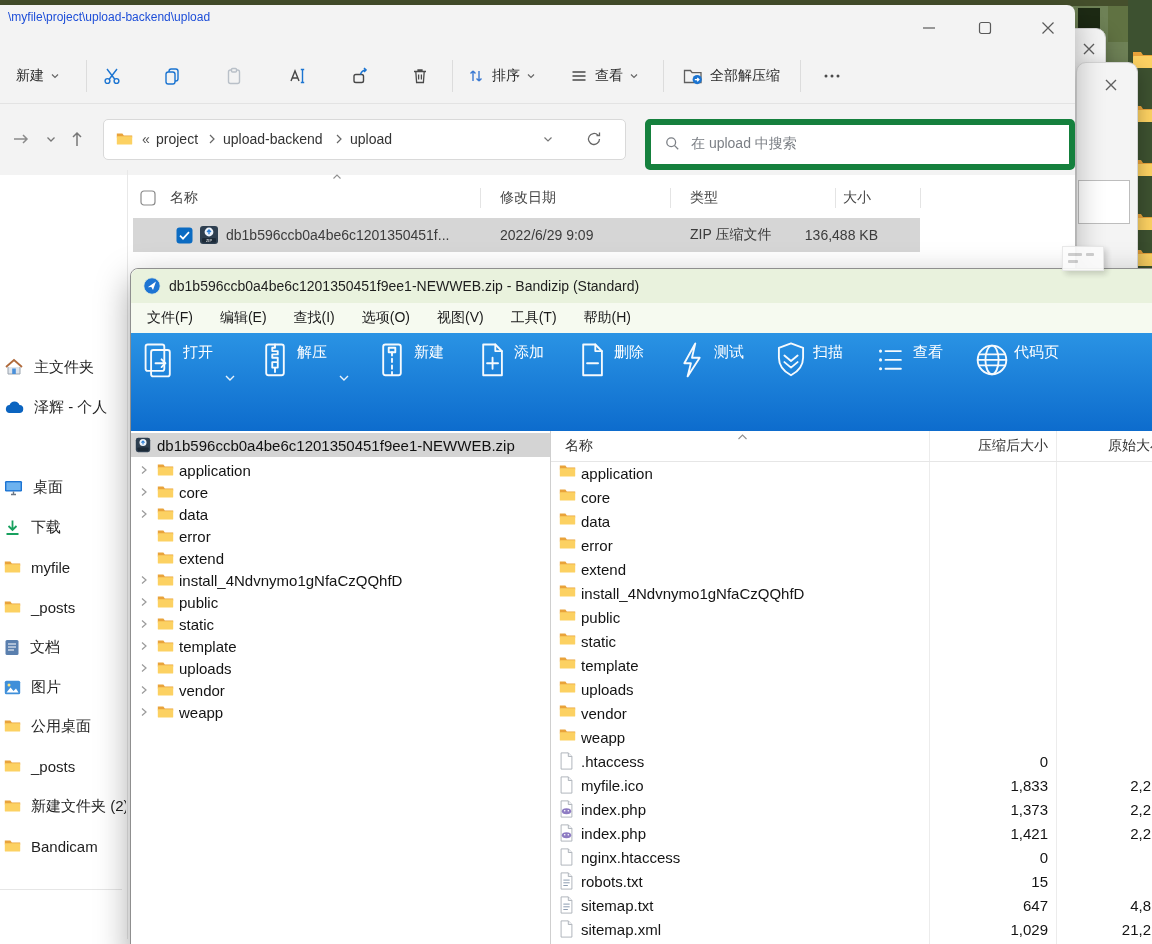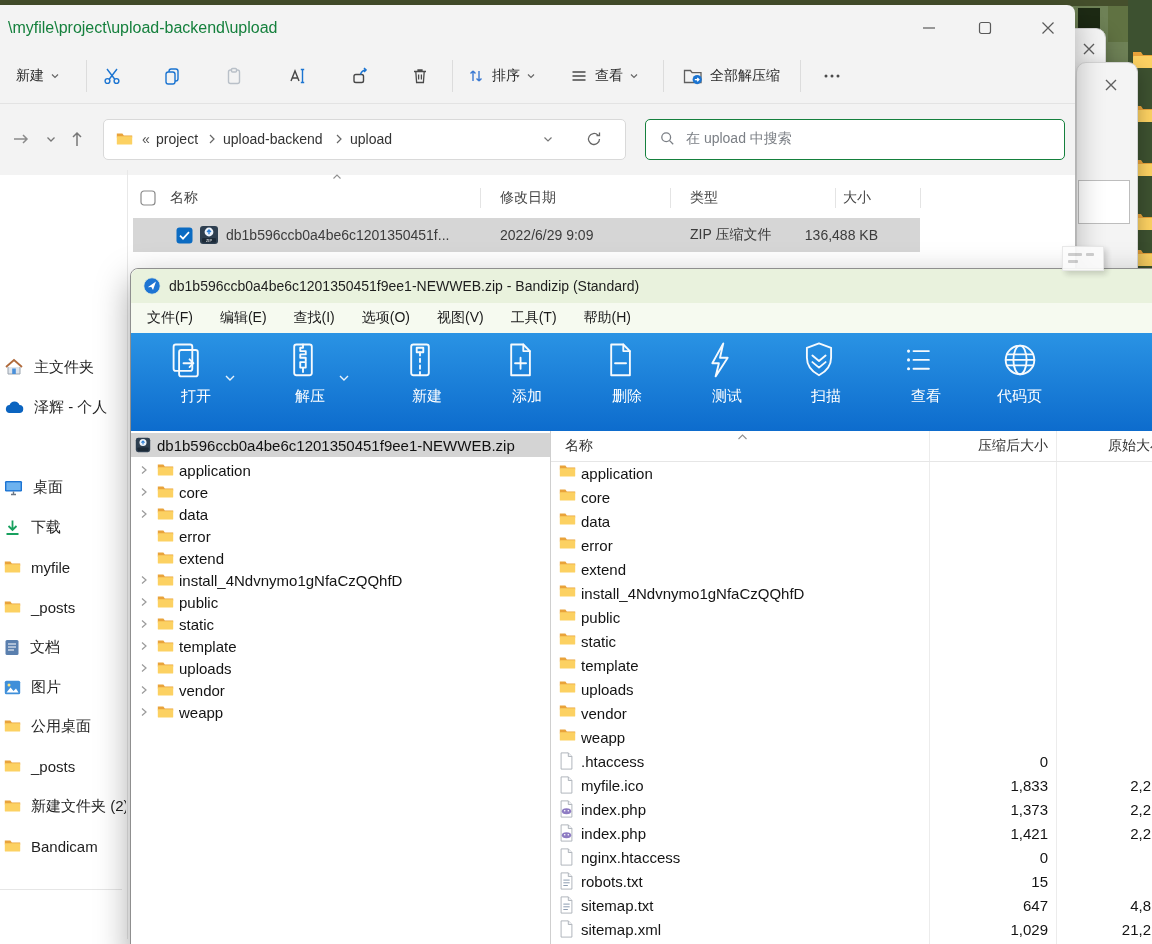--- a/index.html
+++ b/index.html
@@ -15,32 +15,32 @@
   #desk-strip{right:0;top:0;width:24px;height:268px;background:#3d5130;z-index:1;}
   #desk-strip .dfold{position:absolute;left:2px;width:28px;height:20px;}
   .desk-sq{z-index:1;}
   
   .bgwin{background:#f4f4f4;border:1px solid #d4d4d4;border-radius:10px;box-shadow:0 6px 18px rgba(0,0,0,.28);}
   .xglyph{width:16px;height:16px;display:block;}
   
   #explorer{left:-10px;top:5px;width:1085px;height:939px;background:#f3f3f3;
     border-radius:8px 8px 0 0;box-shadow:0 10px 30px rgba(0,0,0,.30);z-index:10;}
   #xwrap{position:absolute;left:10px;top:0;width:1075px;height:939px;}
-  .xtitle{left:8px;top:14px;font-size:16px;color:#15803d;white-space:nowrap;}
+  .xtitle{left:8px;top:5px;font-size:12px;color:#1d4ed8;white-space:nowrap;}
   .capbtn{top:10px;width:30px;height:26px;display:flex;align-items:center;justify-content:center;}
   .xtoolbar{left:0;top:45px;width:1075px;height:53px;}
   .xtb-sep{top:10px;width:1px;height:32px;background:#dcdcdc;}
   .xtb-txtbtn{top:8px;height:36px;display:flex;align-items:center;gap:6px;font-size:14px;color:#2b2b2b;border-radius:4px;padding:0 4px;}
   .xic{top:8px;width:40px;height:36px;display:flex;align-items:center;justify-content:center;border-radius:4px;}
   .xdivider{left:0;top:98px;width:1075px;height:1px;background:#e3e3e3;}
   .xnav{left:0;top:99px;width:1075px;height:71px;}
   .navarrow{top:22px;width:26px;height:26px;display:flex;align-items:center;justify-content:center;}
   .addressbar{left:103px;top:15px;width:521px;height:39px;background:#fff;border:1px solid #d9d9d9;border-radius:5px;}
   .addr-item{position:absolute;top:0;height:37px;display:flex;align-items:center;font-size:14px;color:#333;}
-  .searchbar{left:645px;top:15px;width:418px;height:39px;background:#fff;border:1px solid #15803d;border-radius:5px;text-align:center;}
+  .searchbar{left:645px;top:15px;width:418px;height:39px;background:#fff;border:6px solid #15803d;border-radius:5px;text-align:center;}
   .search-ph{position:absolute;left:40px;top:0;height:37px;display:flex;align-items:center;font-size:14px;color:#7b7f85;}
   #xcontent{left:0;top:170px;width:1075px;height:769px;background:#fff;}
   #sb-divider{left:127px;top:170px;width:1px;height:769px;background:#e8e8e8;z-index:2;}
   .xheader{left:133px;top:6px;width:930px;height:34px;}
   .xcol{position:absolute;top:0;height:34px;display:flex;align-items:center;font-size:14px;color:#454545;}
   .xcoltick{position:absolute;top:7px;width:1px;height:20px;background:#e4e4e4;}
   .xrow{left:133px;top:43px;width:787px;height:34px;background:#d6d6d6;}
   .xcell{position:absolute;top:0;height:34px;display:flex;align-items:center;font-size:14px;color:#3c3c3c;}
   
   .sb-item{left:0;width:126px;height:36px;display:flex;align-items:center;gap:10px;padding-left:4px;box-sizing:border-box;border-radius:4px;font-size:15px;color:#1f1f1f;white-space:nowrap;overflow:hidden;}
@@ -51,21 +51,21 @@
     box-shadow:3px 3px 6px rgba(0,0,0,.18);z-index:40;opacity:.9;}
   #ghost i{position:absolute;background:#c9c9c9;height:3px;border-radius:1px;}
   
   #bandizip{left:130px;top:268px;width:1040px;height:690px;background:#fff;
     border:1px solid #8f8f8f;border-radius:8px 0 0 0;box-shadow:0 12px 34px rgba(0,0,0,.35);z-index:30;box-sizing:border-box;}
   #bz-title{left:0;top:0;width:100%;height:34px;background:#e9f2dd;border-radius:8px 0 0 0;}
   #bz-title .ttl{position:absolute;left:38px;top:0;height:34px;display:flex;align-items:center;font-size:14px;color:#1e1e1e;white-space:nowrap;}
   #bz-menu{left:0;top:34px;width:100%;height:30px;background:#f6faf0;display:flex;align-items:center;padding-left:16px;gap:27px;box-sizing:border-box;}
   #bz-menu span{font-size:14px;color:#1a1a1a;white-space:nowrap;}
   #bz-toolbar{left:0;top:64px;width:100%;height:98px;background:linear-gradient(180deg,#2a93e4,#0d6ccd);}
-  .bz-btn{position:absolute;top:6px;width:72px;height:88px;display:flex;flex-direction:column;align-items:flex-end;}
+  .bz-btn{position:absolute;top:6px;width:72px;height:88px;display:flex;flex-direction:row;align-items:flex-start;}
   .bz-btn .lbl{margin-top:4px;font-size:15px;color:#fff;white-space:nowrap;}
   .bz-chev{position:absolute;top:38px;width:14px;height:14px;}
   #bz-tree{left:0;top:162px;width:420px;height:528px;background:#fff;border-right:1px solid #cfcfcf;box-sizing:border-box;overflow:hidden;}
   .tr-root{position:absolute;left:0;top:2px;width:420px;height:24px;background:#d4d4d4;display:flex;align-items:center;}
   .tr-root span{margin-left:6px;font-size:15px;color:#111;white-space:nowrap;}
   .tr-item{position:absolute;left:0;width:420px;height:22px;display:flex;align-items:center;font-size:15px;color:#141414;white-space:nowrap;}
   #bz-list{left:420px;top:162px;width:620px;height:528px;background:#fff;overflow:hidden;}
   .lv-colline{position:absolute;top:0;width:1px;height:528px;background:#ececec;}
   .lv-header{position:absolute;left:0;top:0;width:620px;height:30px;border-bottom:1px solid #e6e6e6;}
   .lv-hcell{position:absolute;top:0;height:30px;display:flex;align-items:center;font-size:14px;color:#333;}

